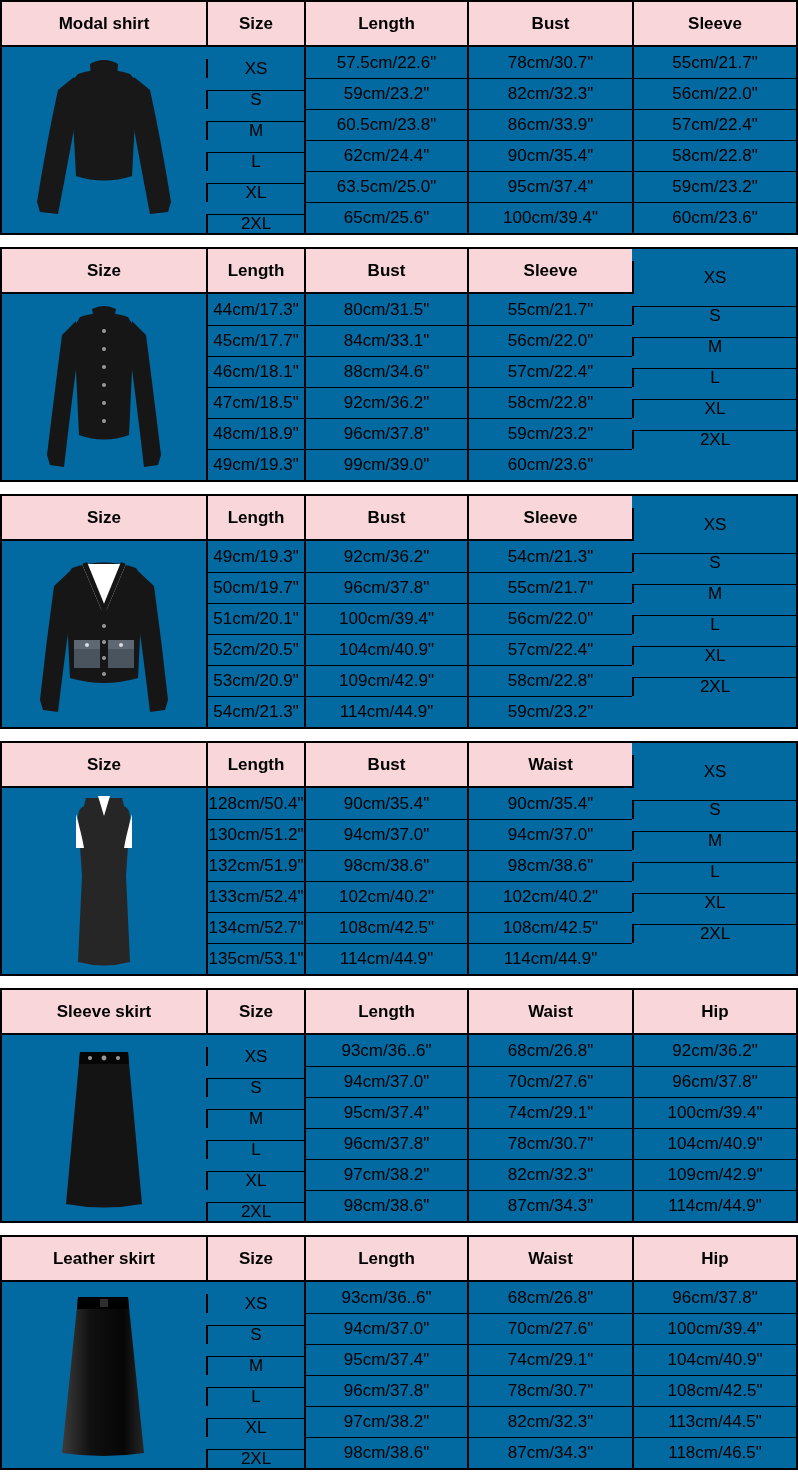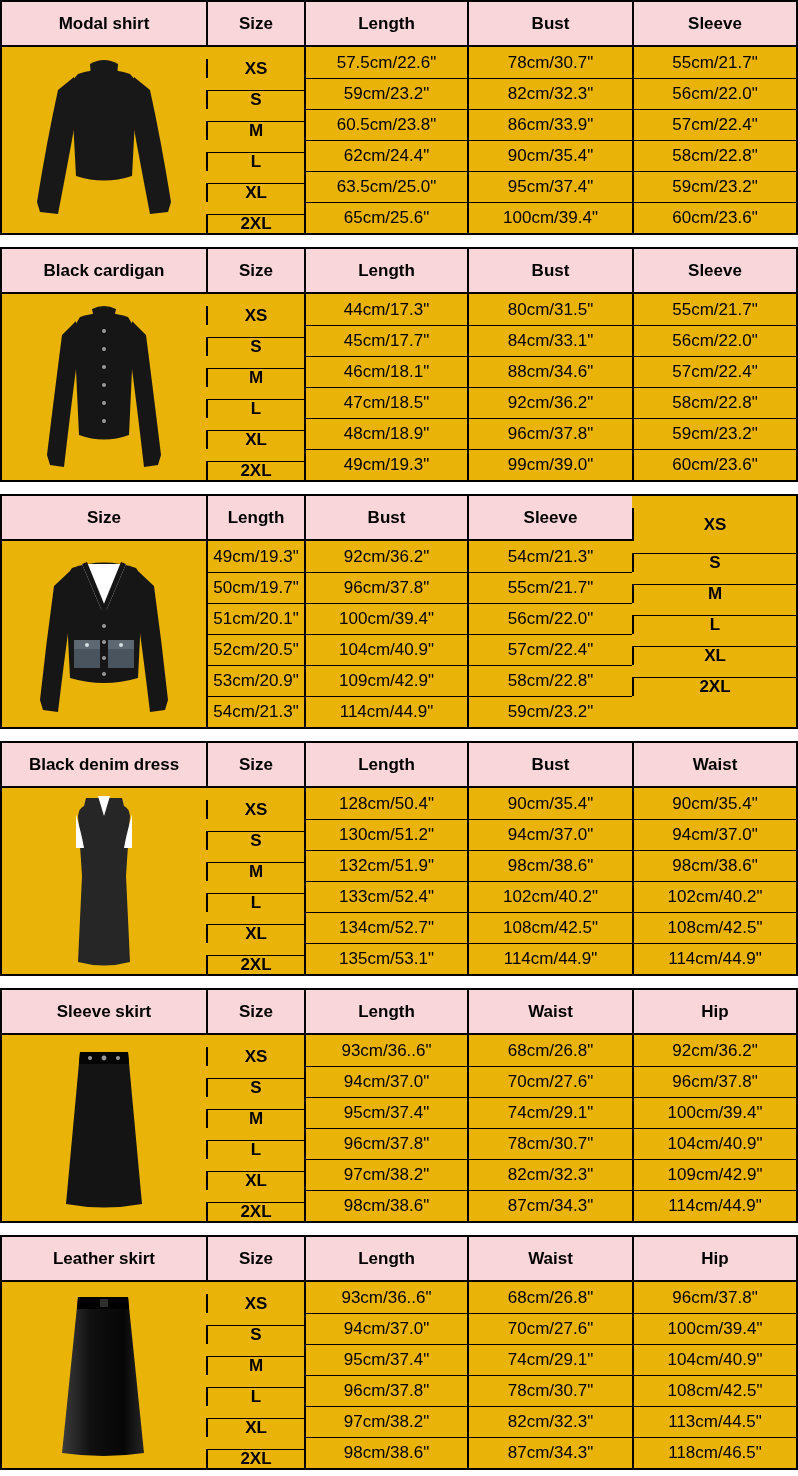--- a/index.html
+++ b/index.html
@@ -9,21 +9,21 @@
     font-family:"Liberation Sans", sans-serif;
     color:#000;
   }
   .page { width:798px; }
   .tbl {
     width:798px;
     display:grid;
     grid-template-columns:204px 98px 163px 165px 164px;
     grid-template-rows:auto repeat(6, 31px);
     border:2px solid #000;
-    background:#eab308;
+    background:#0369a1;
     margin-bottom:12px;
   }
   .tbl:last-child { margin-bottom:0; }
   .hcell {
     background:#f8d6d9;
     min-height:45px;
     display:flex; align-items:center; justify-content:center;
     text-align:center;
     font-weight:bold; font-size:17px; line-height:1.5;
     border-bottom:2px solid #000;
@@ -38,21 +38,21 @@
   .imgcell svg { display:block; }
   .cell {
     display:flex; align-items:center; justify-content:center;
     font-size:17px;
     border-left:2px solid #000;
     border-top:1px solid #000;
     white-space:nowrap;
     overflow:hidden;
   }
   .cell.t0 { border-top:none; }
-  .cell.sz { font-weight:bold;margin-top:12px; }
+  .cell.sz { font-weight:normal;margin-top:12px; }
 </style>
 </head>
 <body>
 
 <div class="page">
 
   <section class="tbl">
     <div class="hcell">Modal shirt</div>
     <div class="hcell">Size</div>
     <div class="hcell">Length</div>
@@ -88,21 +88,20 @@
     <div class="cell">63.5cm/25.0"</div>
     <div class="cell">95cm/37.4"</div>
     <div class="cell">59cm/23.2"</div>
     <div class="cell sz">2XL</div>
     <div class="cell">65cm/25.6"</div>
     <div class="cell">100cm/39.4"</div>
     <div class="cell">60cm/23.6"</div>
   </section>
 
   <section class="tbl">
-    <div class="hcell">Black cardigan</div>
     <div class="hcell">Size</div>
     <div class="hcell">Length</div>
     <div class="hcell">Bust</div>
     <div class="hcell">Sleeve</div>
     <div class="imgcell">
       <svg width="176" height="180" viewBox="0 0 176 180">
         <g fill="#161616">
           <path d="M76 12 Q88 6 100 12 L98 22 Q88 26 78 22 Z"></path>
           <path d="M64 20 Q88 12 112 20 L118 30 L113 138 Q88 147 63 138 L58 30 Z"></path>
           <path d="M60 24 L46 38 Q38 100 31 158 L34 168 L48 170 Q54 118 60 72 Z"></path>
@@ -196,21 +195,20 @@
     <div class="cell">53cm/20.9"</div>
     <div class="cell">109cm/42.9"</div>
     <div class="cell">58cm/22.8"</div>
     <div class="cell sz">2XL</div>
     <div class="cell">54cm/21.3"</div>
     <div class="cell">114cm/44.9"</div>
     <div class="cell">59cm/23.2"</div>
   </section>
 
   <section class="tbl">
-    <div class="hcell">Black denim dress</div>
     <div class="hcell">Size</div>
     <div class="hcell">Length</div>
     <div class="hcell">Bust</div>
     <div class="hcell">Waist</div>
     <div class="imgcell">
       <svg width="176" height="182" viewBox="0 0 176 182">
         <path fill="#262626" d="M70 8 L106 8 L108 16 Q113 18 114 26 L112 56 Q111 70 110 86 L114 172 Q88 179 62 172 L66 86 Q65 70 64 56 L62 26 Q63 18 68 16 Z"></path>
         <path fill="#ffffff" d="M82 6 L88 26 L94 6 Z"></path>
         <path fill="#ffffff" d="M60 24 Q66 46 68 58 L60 58 Z"></path>
         <path fill="#ffffff" d="M116 24 Q110 46 108 58 L116 58 Z"></path>

